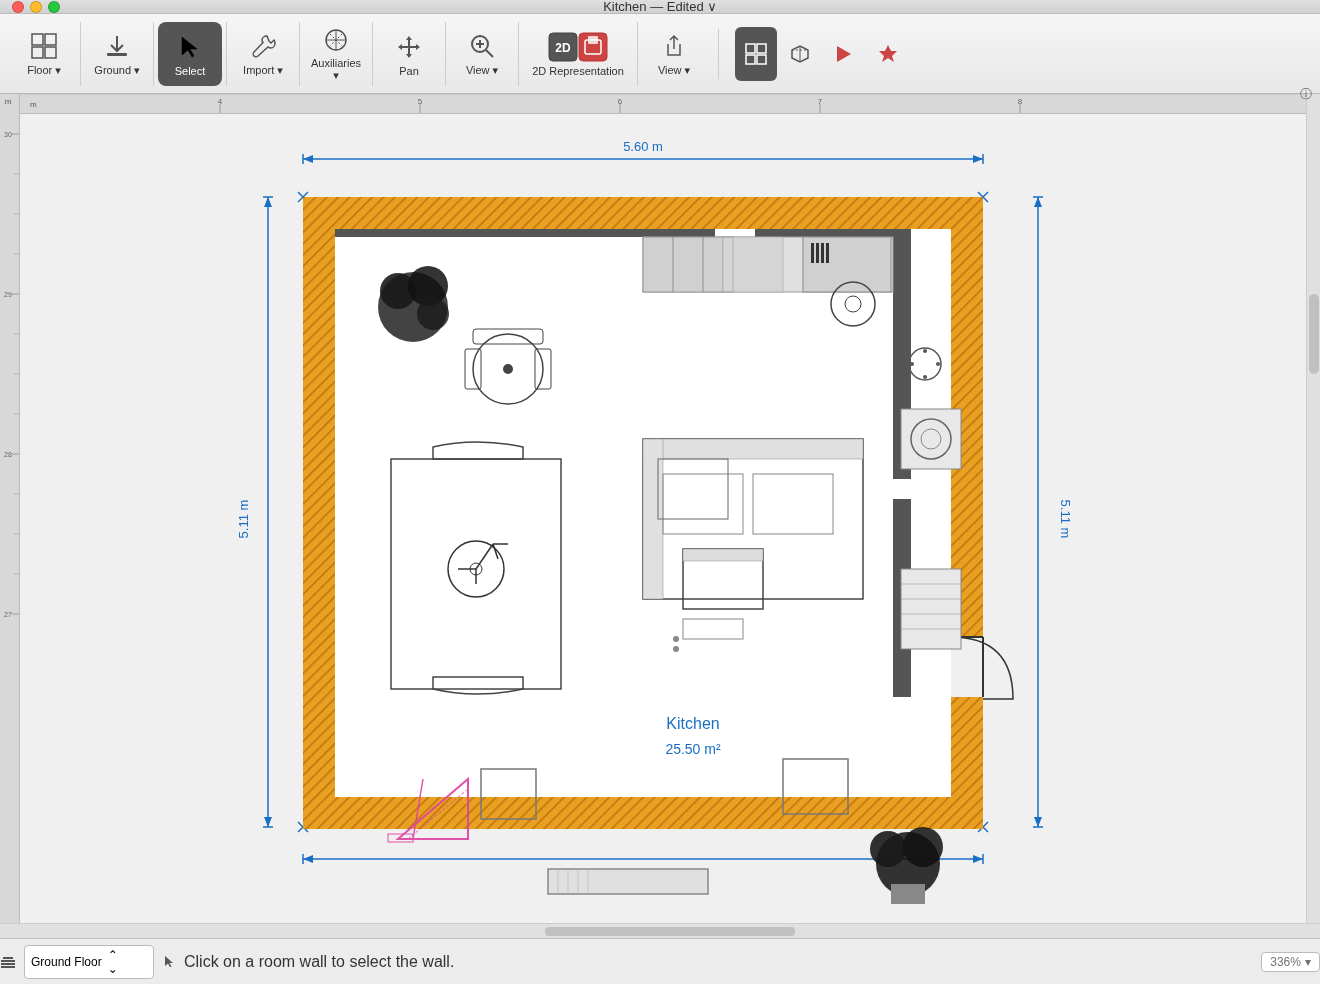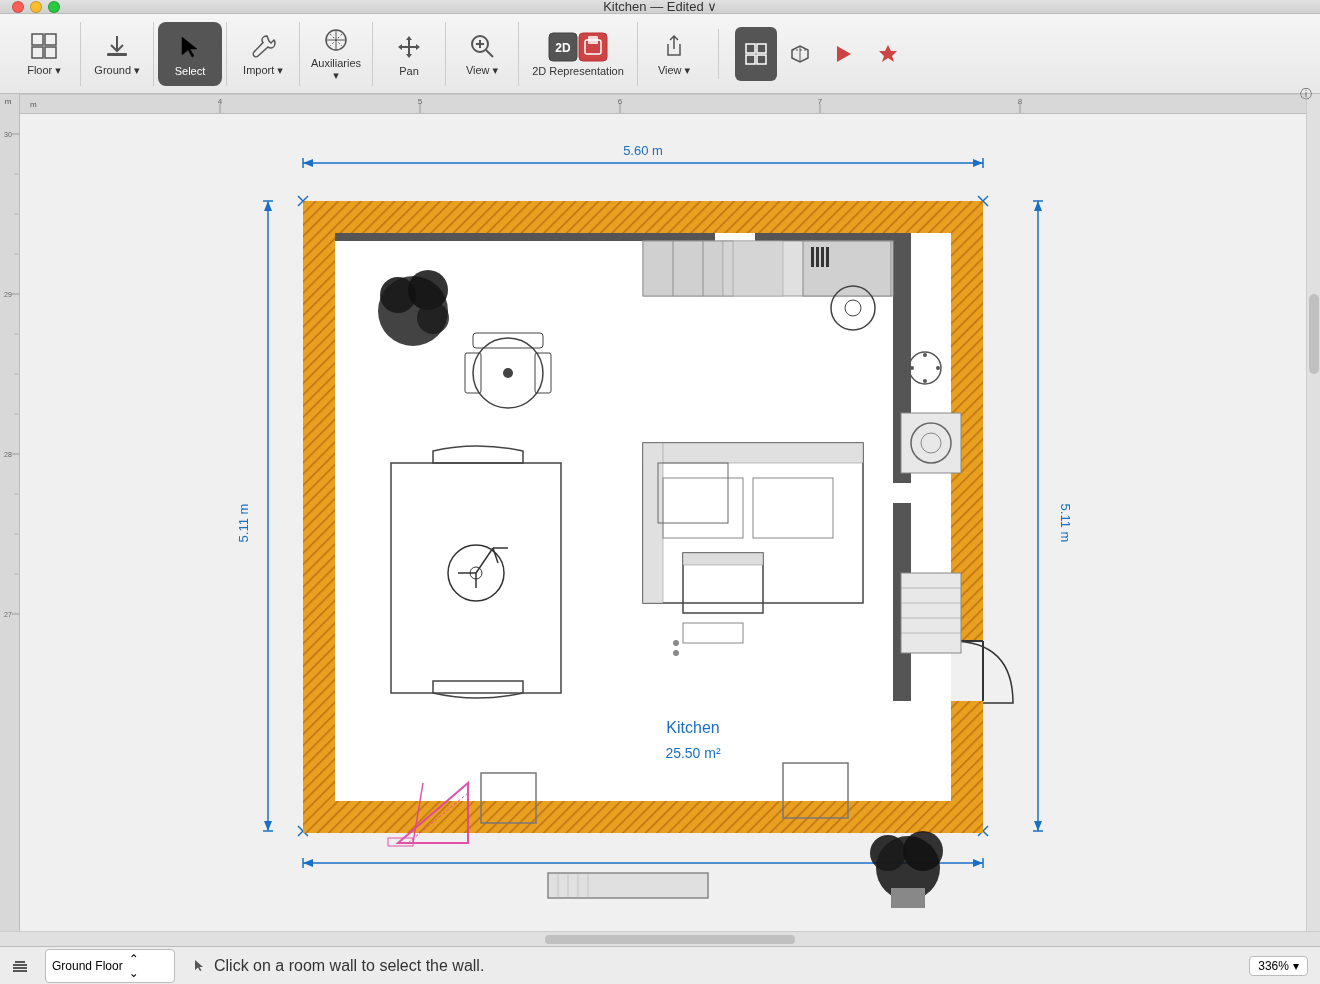--- a/index.html
+++ b/index.html
@@ -206,27 +206,27 @@
     .hscroll-thumb {
       height: 9px;
       width: 250px;
       background: #c0c0c0;
       border-radius: 4px;
       margin: 0 auto;
     }
 
     
     #statusbar {
-      height: 38px;
+      height: 46px;
       background: #ececec;
       border-top: 1px solid #bbb;
       display: flex;
       align-items: center;
-      padding: 0 12px;
-      gap: 17px;
+      padding: 0 0;
+      gap: 8px;
       flex-shrink: 0;
     }
     #floor-selector {
       display: flex;
       align-items: center;
       background: #fff;
       border: 1px solid #bbb;
       border-radius: 4px;
       padding: 2px 6px;
       font-size: 12px;
@@ -237,21 +237,21 @@
     #status-msg {
       font-size: 16px;
       color: #333;
       display: flex;
       align-items: center;
       gap: 6px;
     }
     #zoom-display {
       margin-left: auto;
       font-size: 12px;
-      color: #000000;
+      color: #737373;
       background: #fff;
       border: 1px solid #bbb;
       border-radius: 4px;
       padding: 2px 8px;
       cursor: pointer;
       display: flex;
       align-items: center;
       gap: 4px;
     }
 

